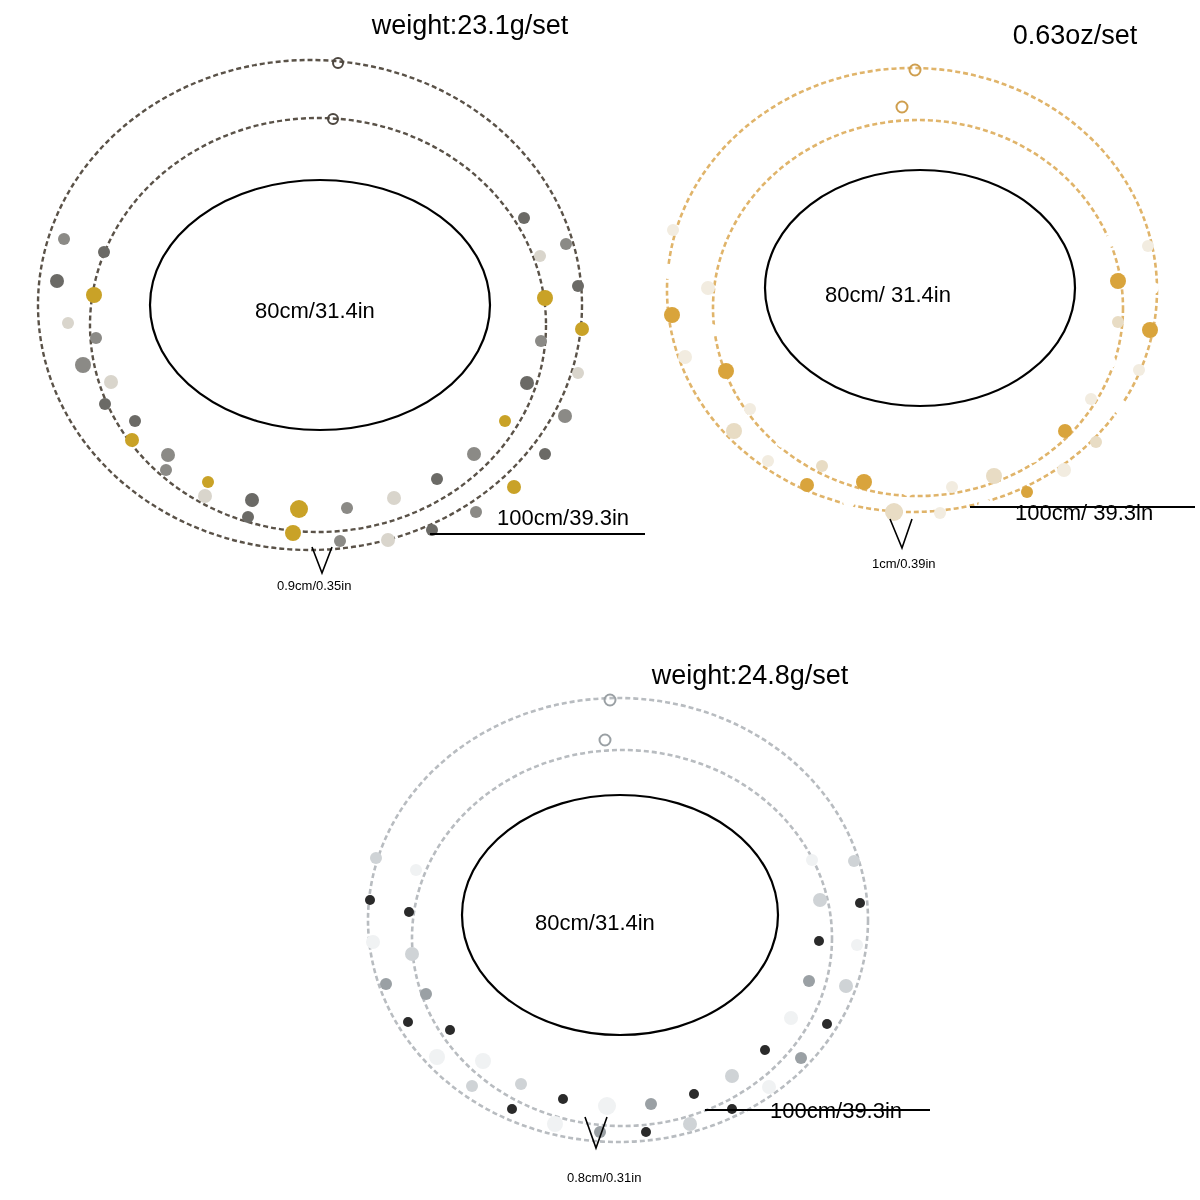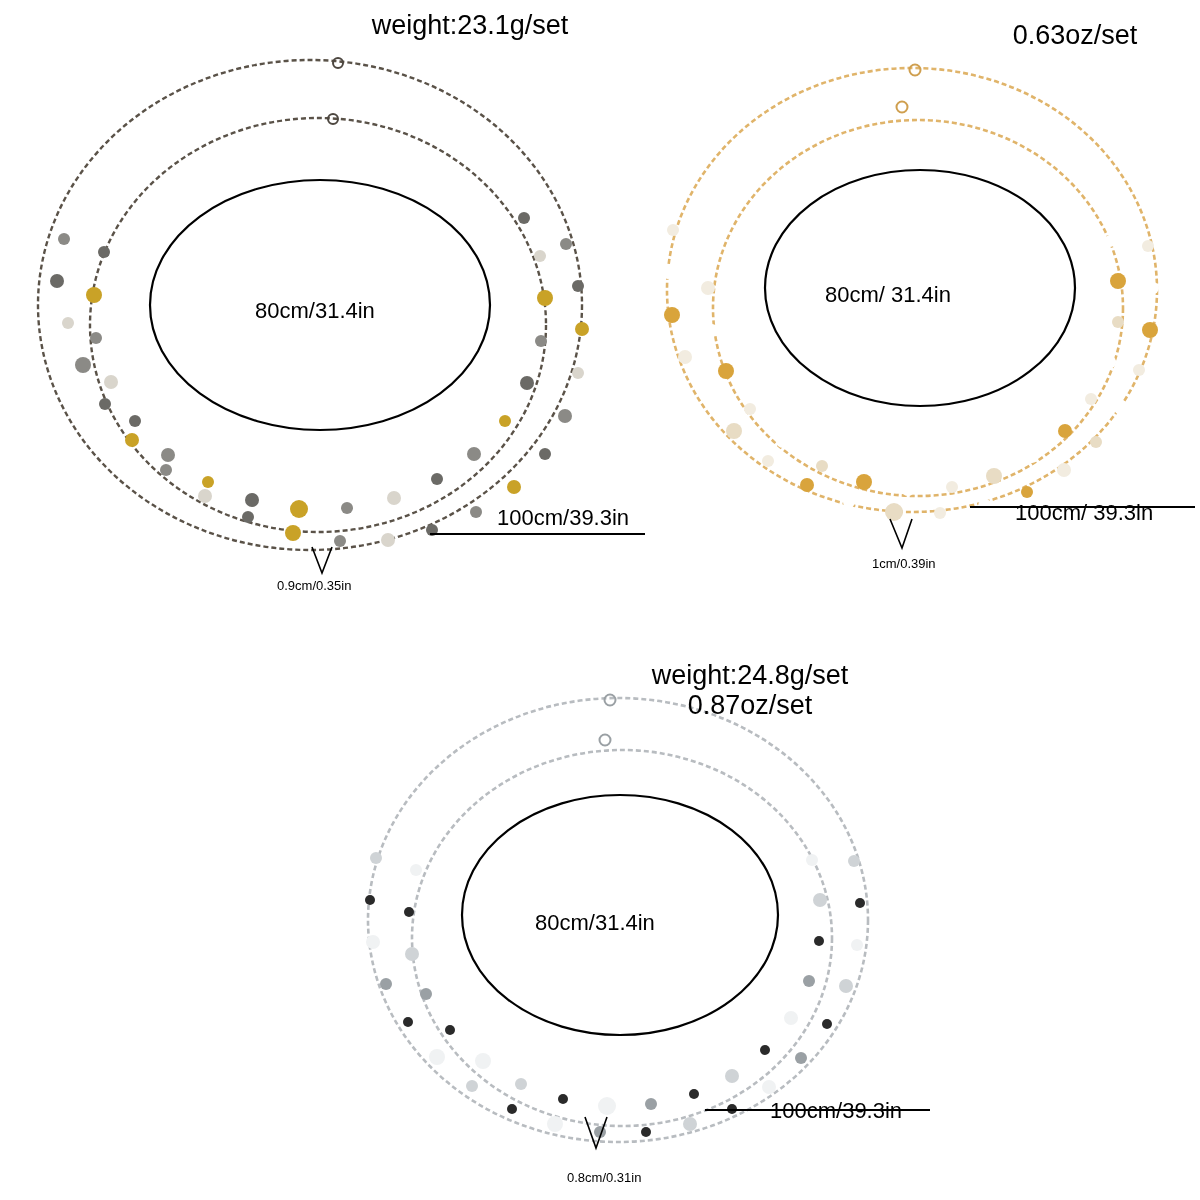--- a/index.html
+++ b/index.html
@@ -288,20 +288,19 @@
       </g>
 
       <ellipse class="ellipse-inner" cx="320" cy="295" rx="158" ry="120"></ellipse>
 
       <path class="leader" d="M 405 490 L 630 490"></path>
       <path class="pointer" d="M 285 497 L 296 528 L 307 497"></path>
     </svg>
 
     <div class="weight-label" id="weight-silver">
       <span>weight:24.8g/set</span>
-      <span class="ln2">0.87oz/set</span>
     </div>
     <div class="inner-label" id="inner-silver">80cm/31.4in</div>
     <div class="outer-label" id="outer-silver">100cm/39.3in</div>
     <div class="bead-label" id="bead-silver">0.8cm/0.31in</div>
   </div>
 
 </div>
 
 </body></html>

